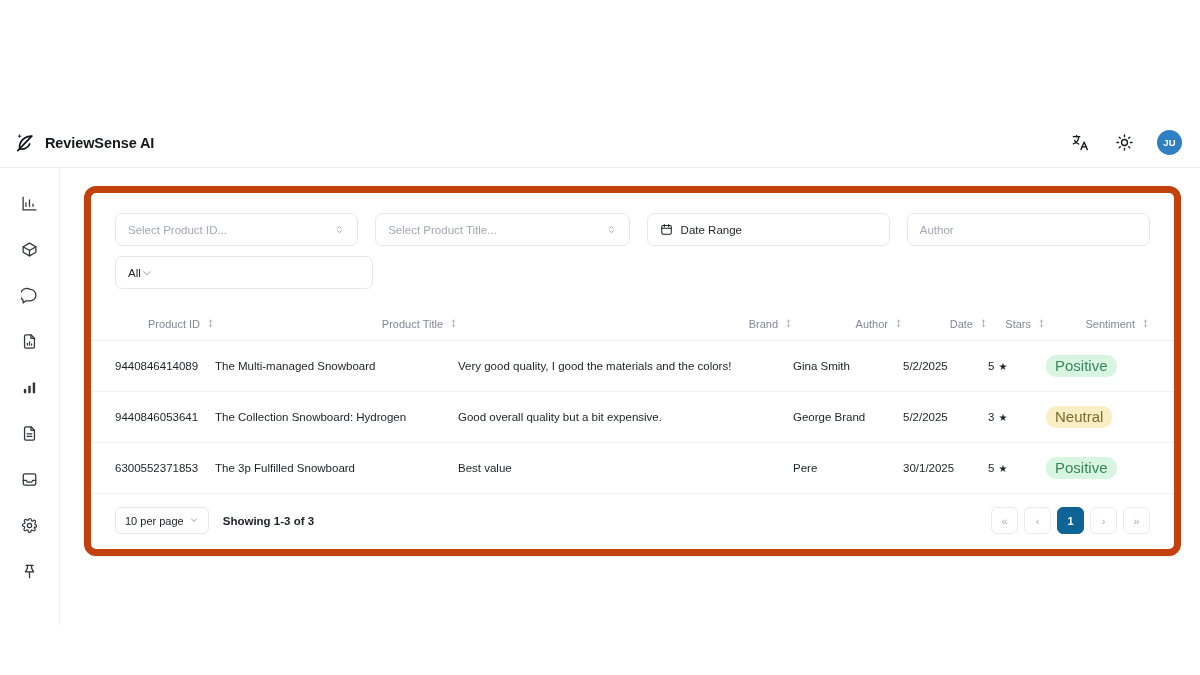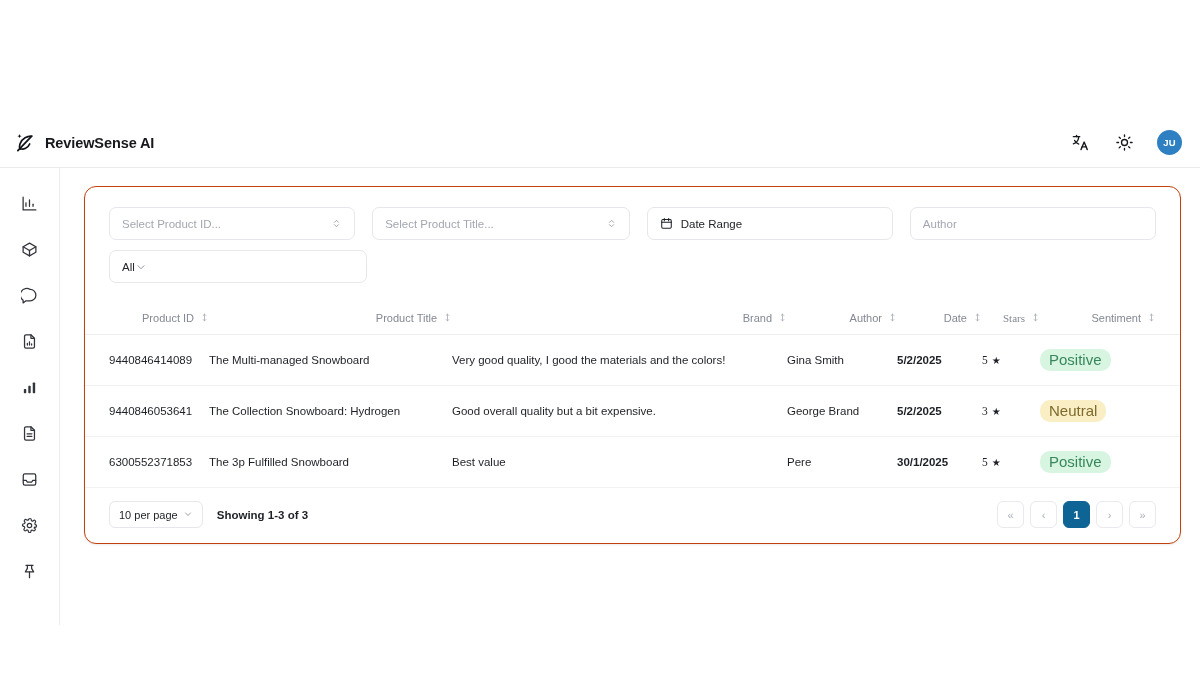--- a/index.html
+++ b/index.html
@@ -52,21 +52,21 @@
     width: 26px; height: 26px; display: flex; align-items: center; justify-content: center;
     color: #32353c; cursor: pointer; border-radius: 6px;
   }
   .side-item svg { display: block; }
 
   .content { flex: 1; padding: 18px 19px 0 24px; }
 
   
   .card {
     background: #fff;
-    border: 1px solid #c2410c;
+    border: 7px solid #c2410c;
     border-radius: 12px;
     box-shadow: 0 1px 3px rgba(16,24,40,.05), 0 1px 2px rgba(16,24,40,.03);
     padding: 20px 0 0 0;
     width: 1097px;
   }
 
   
   .filters { display: flex; gap: 17px; padding: 0 24px; }
   .filter-field {
     height: 33px;
@@ -109,22 +109,22 @@
   .table td {
     font-size: 11.5px; color: #1d2026;
     padding: 14px 0;
     border-bottom: 1px solid #f2f2f4;
     white-space: nowrap;
   }
   .c1 { padding-left: 24px !important; width: 124px; }
   .c2 { width: 243px; }
   .c3 { width: 335px; }
   .c4 { width: 110px; }
-  .c5 { width: 85px; font-weight: bold; }
-  .c6 { width: 58px; font-family: Liberation Serif, serif; }
+  .c5 { width: 85px; }
+  .c6 { width: 58px; }
   .c7 { padding-right: 24px !important; }
   .stars { display: inline-flex; align-items: center; gap: 4px; }
   .star-glyph { font-size: 10px; color: #1d2026; }
 
   .badge {
     display: inline-block;
     font-size: 15px;
     padding: 3px 9px 4px 9px;
     border-radius: 10px;
     line-height: 1;

